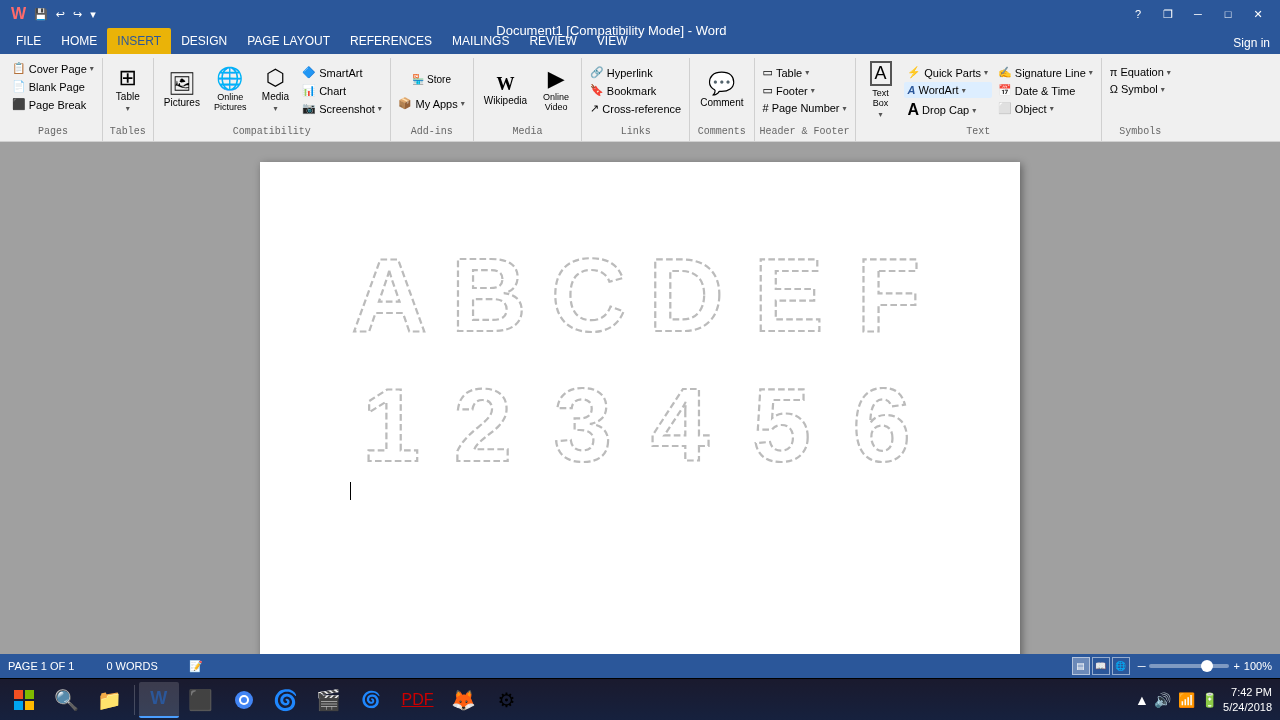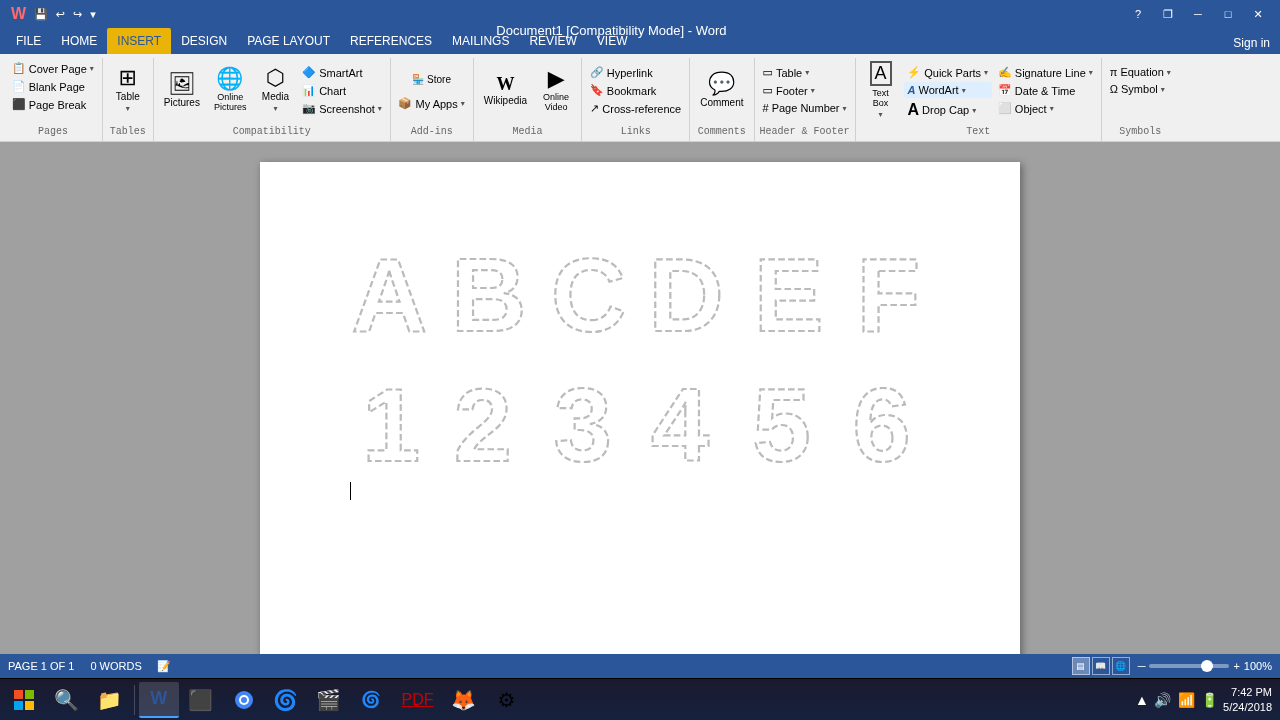--- a/index.html
+++ b/index.html
@@ -137,21 +137,21 @@
 
     
     .status-bar {
       height: 24px;
       background: #2b579a;
       display: flex;
       align-items: center;
       padding: 0 8px;
       color: white;
       font-size: 11px;
-      gap: 16px;
+      gap: 32px;
     }
     .status-bar-right {
       margin-left: auto;
       display: flex;
       align-items: center;
       gap: 8px;
     }
     .zoom-control { display: flex; align-items: center; gap: 4px; }
     .zoom-slider {
       width: 80px;

